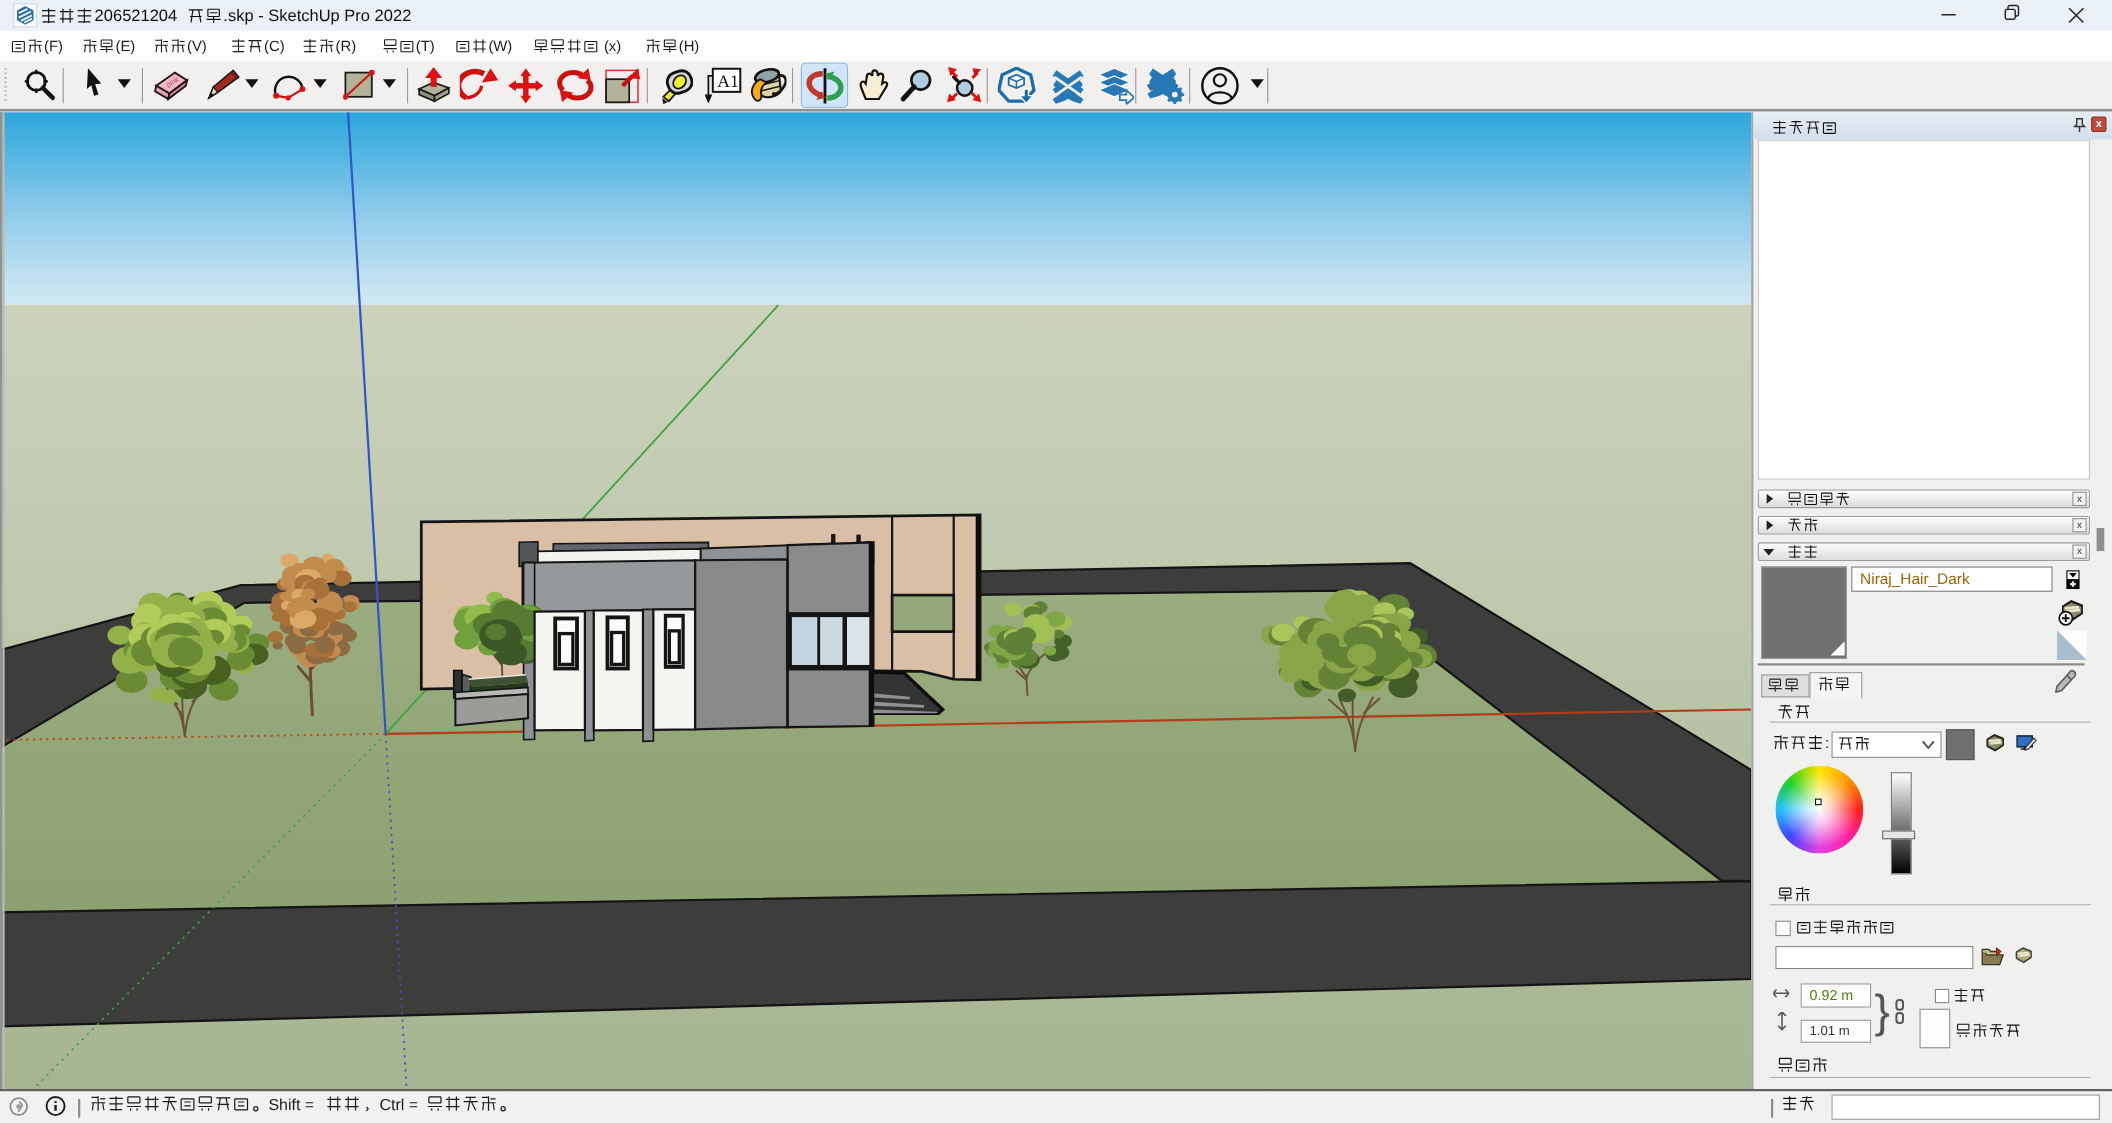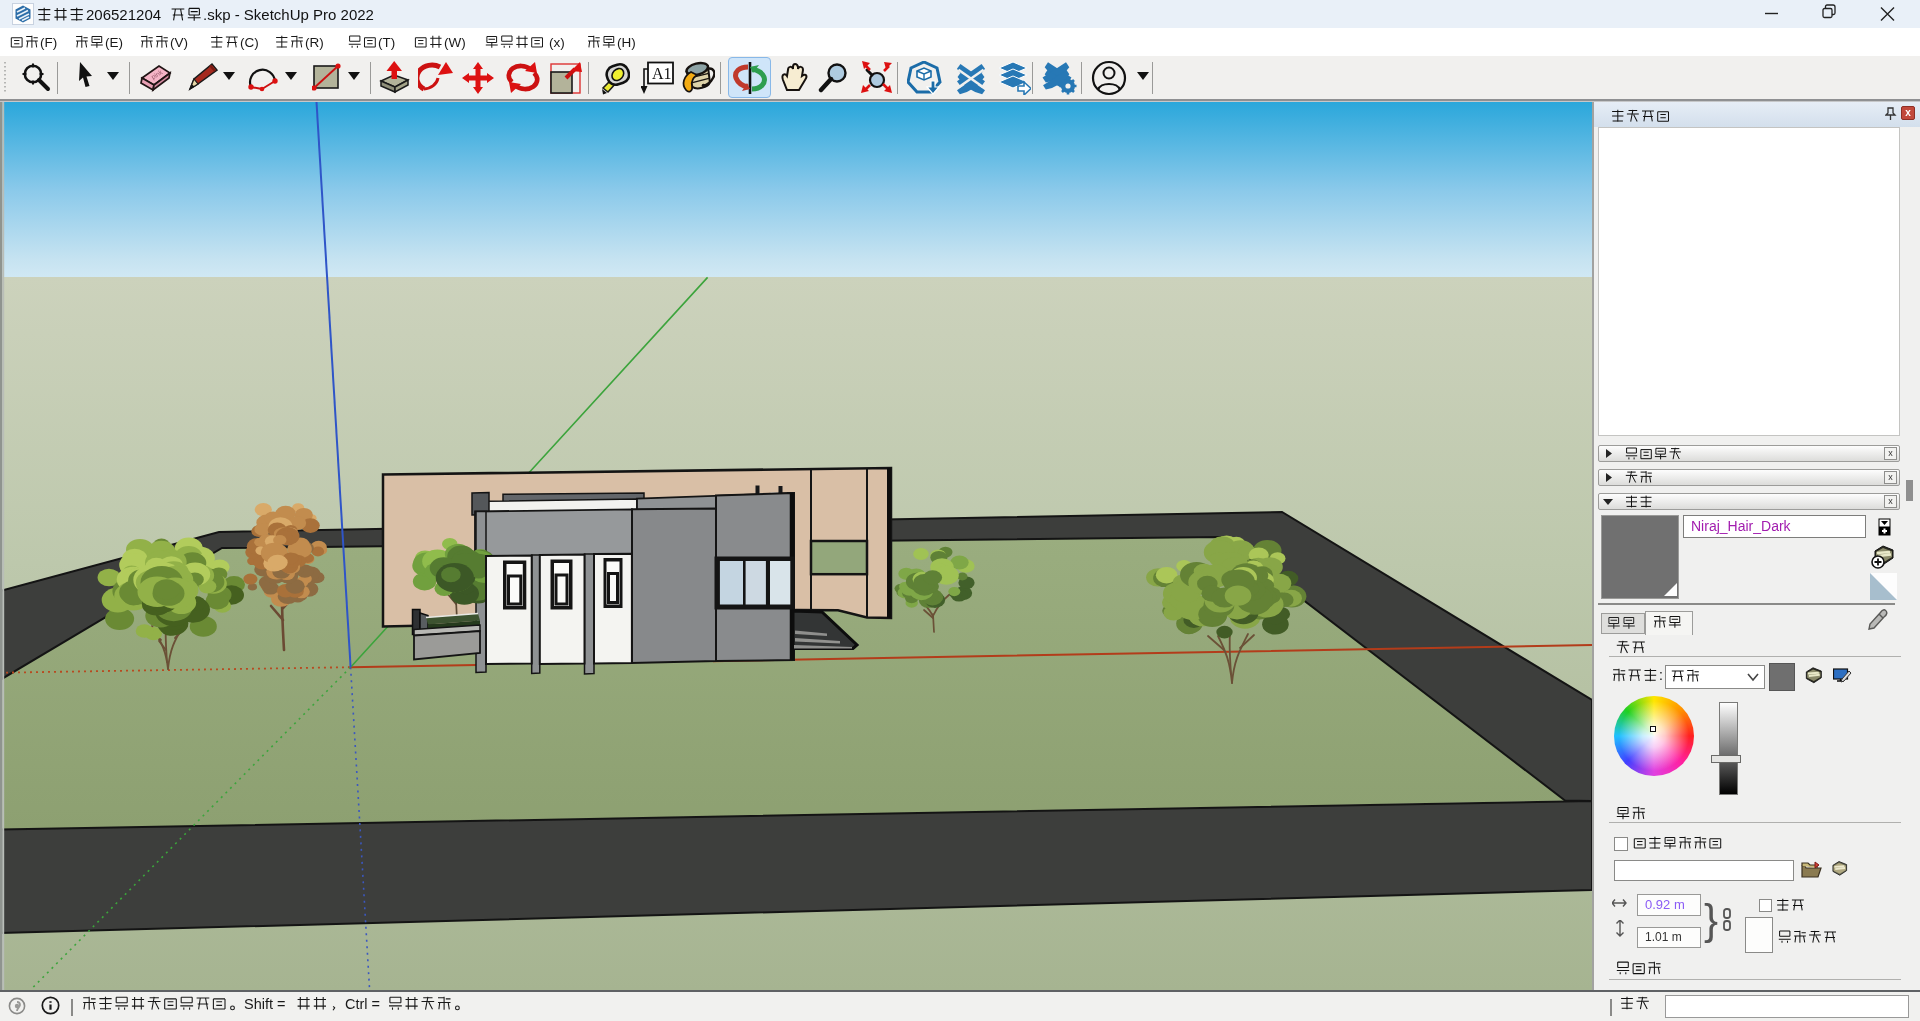--- a/index.html
+++ b/index.html
@@ -667,21 +667,21 @@
       <div class="abs" style="left:6px;top:391px;width:302px;height:17px;background:linear-gradient(#fdfdfd,#dcdcda);border:1px solid #9c9c9a;border-radius:2px"></div>
       <svg class="abs" style="left:11px;top:396px" width="11" height="8">
         <path d="M0,1 L10,1 L5,7 Z" fill="#222"></path>
       </svg>
       <div class="abs" style="left:292px;top:393px;width:13px;height:13px;background:#f2f2f0;border:1px solid #8e8e8c;font-size:9px;color:#333;text-align:center;line-height:10px">x</div>
       <div class="abs" style="left:9px;top:413px;width:78px;height:84px;background:#707070;border:1px solid #9a9a98"></div>
       <svg class="abs" style="left:72px;top:481px" width="14" height="14">
         <path d="M13,0 L13,13 L0,13 Z" fill="#fdfdfd"></path>
       </svg>
       <div class="abs" style="left:91px;top:412.5px;width:183px;height:23px;background:#fff;border:1px solid #7d7d7b"></div>
-      <div class="abs" style="left:99px;top:416px;font-size:14px;color:#a21caf">Niraj_Hair_Dark</div>
+      <div class="abs" style="left:99px;top:416px;font-size:14px;color:#a16207">Niraj_Hair_Dark</div>
       <svg class="abs" style="left:286px;top:416px" width="13" height="18" viewBox="0 0 13 18">
         <rect x="0.5" y="0.5" width="12" height="17" fill="#000"></rect>
         <rect x="1.5" y="1.5" width="10" height="7" fill="#fff"></rect>
         <path d="M3,3 L10,3 L6.5,7 Z" fill="#000"></path>
         <path d="M6.5,10.5 v5 M4,13 h5" stroke="#fff" stroke-width="2"></path>
       </svg>
       <svg class="abs" style="left:279px;top:442px" width="24" height="25" viewBox="0 0 24 25">
         <path d="M4,7 L12,2 L22,6 L22,14 L13,20 L4,15 Z" fill="#2a2a20" stroke="#111"></path>
         <path d="M5,8 L12,4 L21,7.5 L21,13 L13,18 L5,14 Z" fill="#8a8a6a"></path>
         <path d="M6,9 L19,8 M7,12 L20,10.5" stroke="#e8e8c8" stroke-width="2.5"></path>
@@ -729,21 +729,21 @@
       </svg>
       <svg class="abs" style="left:237px;top:758px" width="20" height="19" viewBox="0 0 24 25">
         <path d="M4,7 L12,2 L22,6 L22,14 L13,20 L4,15 Z" fill="#6a6a55" stroke="#111"></path>
         <path d="M5,8 L12,4 L21,7.5 L21,13 L13,18 L5,14 Z" fill="#b0a880"></path>
         <path d="M6,9 L19,8 M7,12 L20,10.5" stroke="#ece8cc" stroke-width="2.5"></path>
       </svg>
       <svg class="abs" style="left:20px;top:795px" width="16" height="12">
         <path d="M0,6 h14 M3,2.5 L0,6 l3,3.5 M11,2.5 L14,6 l-3,3.5" stroke="#555" fill="none" stroke-width="1.4"></path>
       </svg>
       <div class="abs" style="left:45px;top:791.5px;width:64px;height:22px;background:#fdfdfc;border:1px solid #999997"></div>
-      <div class="abs" style="left:53px;top:795px;font-size:13px;color:#8b5cf6">0.92 m</div>
+      <div class="abs" style="left:53px;top:795px;font-size:13px;color:#4d7c0f">0.92 m</div>
       <svg class="abs" style="left:22px;top:818px" width="12" height="18">
         <path d="M6,0 v16 M2.5,3.5 L6,0 L9.5,3.5 M2.5,12.5 L6,16 L9.5,12.5" stroke="#555" fill="none" stroke-width="1.4"></path>
       </svg>
       <div class="abs" style="left:45px;top:825px;width:64px;height:21px;background:#fdfdfc;border:1px solid #999997"></div>
       <div class="abs" style="left:53px;top:828px;font-size:12px;color:#333">1.01 m</div>
       <div class="abs" style="left:112px;top:794px;font-size:42px;font-weight:100;color:#555;font-family:Liberation Sans">}</div>
       <svg class="abs" style="left:129px;top:806px" width="12" height="24" viewBox="0 0 12 24">
         <rect x="3" y="1" width="6" height="9" rx="2.5" fill="none" stroke="#555" stroke-width="1.8"></rect>
         <rect x="3" y="13" width="6" height="9" rx="2.5" fill="none" stroke="#555" stroke-width="1.8"></rect>
       </svg>

